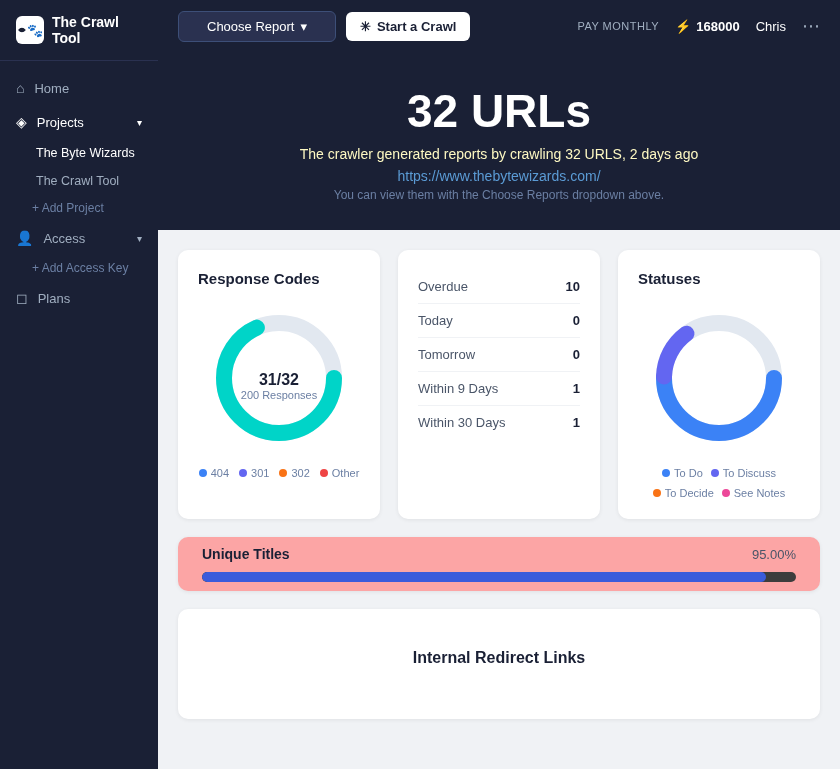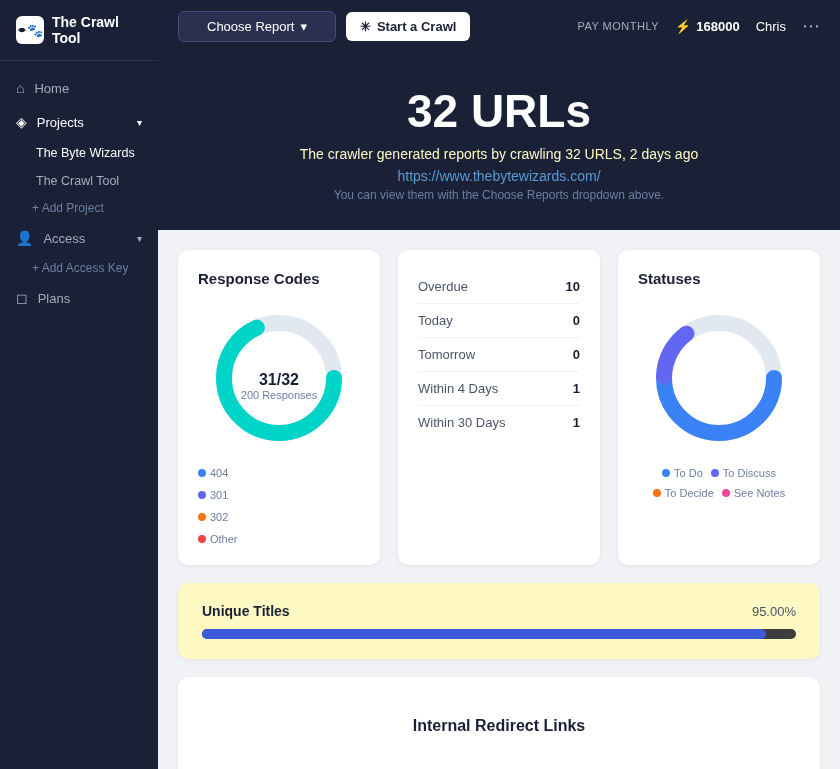--- a/index.html
+++ b/index.html
@@ -245,21 +245,20 @@
       font-size: 11px;
       color: #6b7fa3;
       display: block;
     }
     .donut-legend {
       display: flex;
       gap: 10px;
       justify-content: center;
       flex-wrap: wrap;
       margin-top: 4px;
-      flex-direction: column;
     }
     .legend-item {
       display: flex;
       align-items: center;
       gap: 4px;
       font-size: 11px;
       color: #6b7fa3;
     }
     .legend-dot {
       width: 8px;
@@ -285,23 +284,23 @@
     .status-legend {
       display: flex;
       flex-wrap: wrap;
       gap: 8px;
       justify-content: center;
       margin-top: 8px;
     }
 
     
     .section-card {
-      background: #fef9c3;
+      background: #fca5a5;
       border-radius: 10px;
-      padding: 20px 24px;
+      padding: 9px 24px;
       box-shadow: 0 1px 4px rgba(0,0,0,0.07);
       margin-bottom: 18px;
     }
     .section-header {
       display: flex;
       justify-content: space-between;
       align-items: center;
       margin-bottom: 10px;
     }
     .section-title {
@@ -477,21 +476,21 @@
           </div>
           <div class="due-row">
             <span>Today</span>
             <span class="due-count">0</span>
           </div>
           <div class="due-row">
             <span>Tomorrow</span>
             <span class="due-count">0</span>
           </div>
           <div class="due-row">
-            <span>Within 4 Days</span>
+            <span>Within 9 Days</span>
             <span class="due-count">1</span>
           </div>
           <div class="due-row">
             <span>Within 30 Days</span>
             <span class="due-count">1</span>
           </div>
         </div>
       </div>
 
       <div class="card card-statuses">

